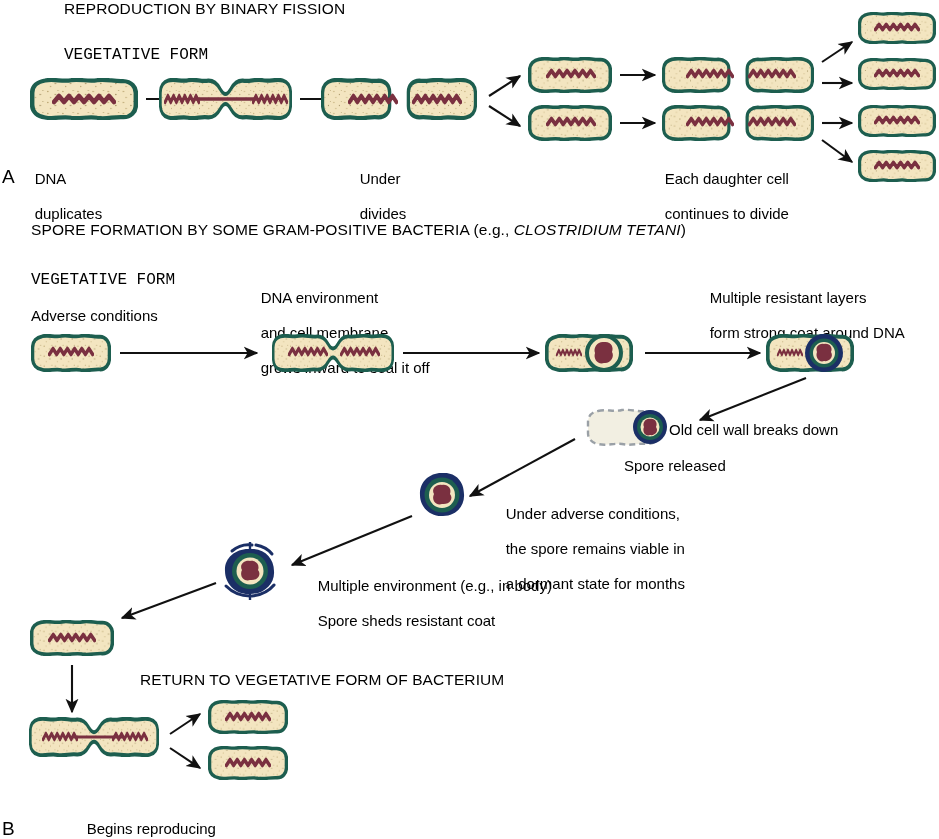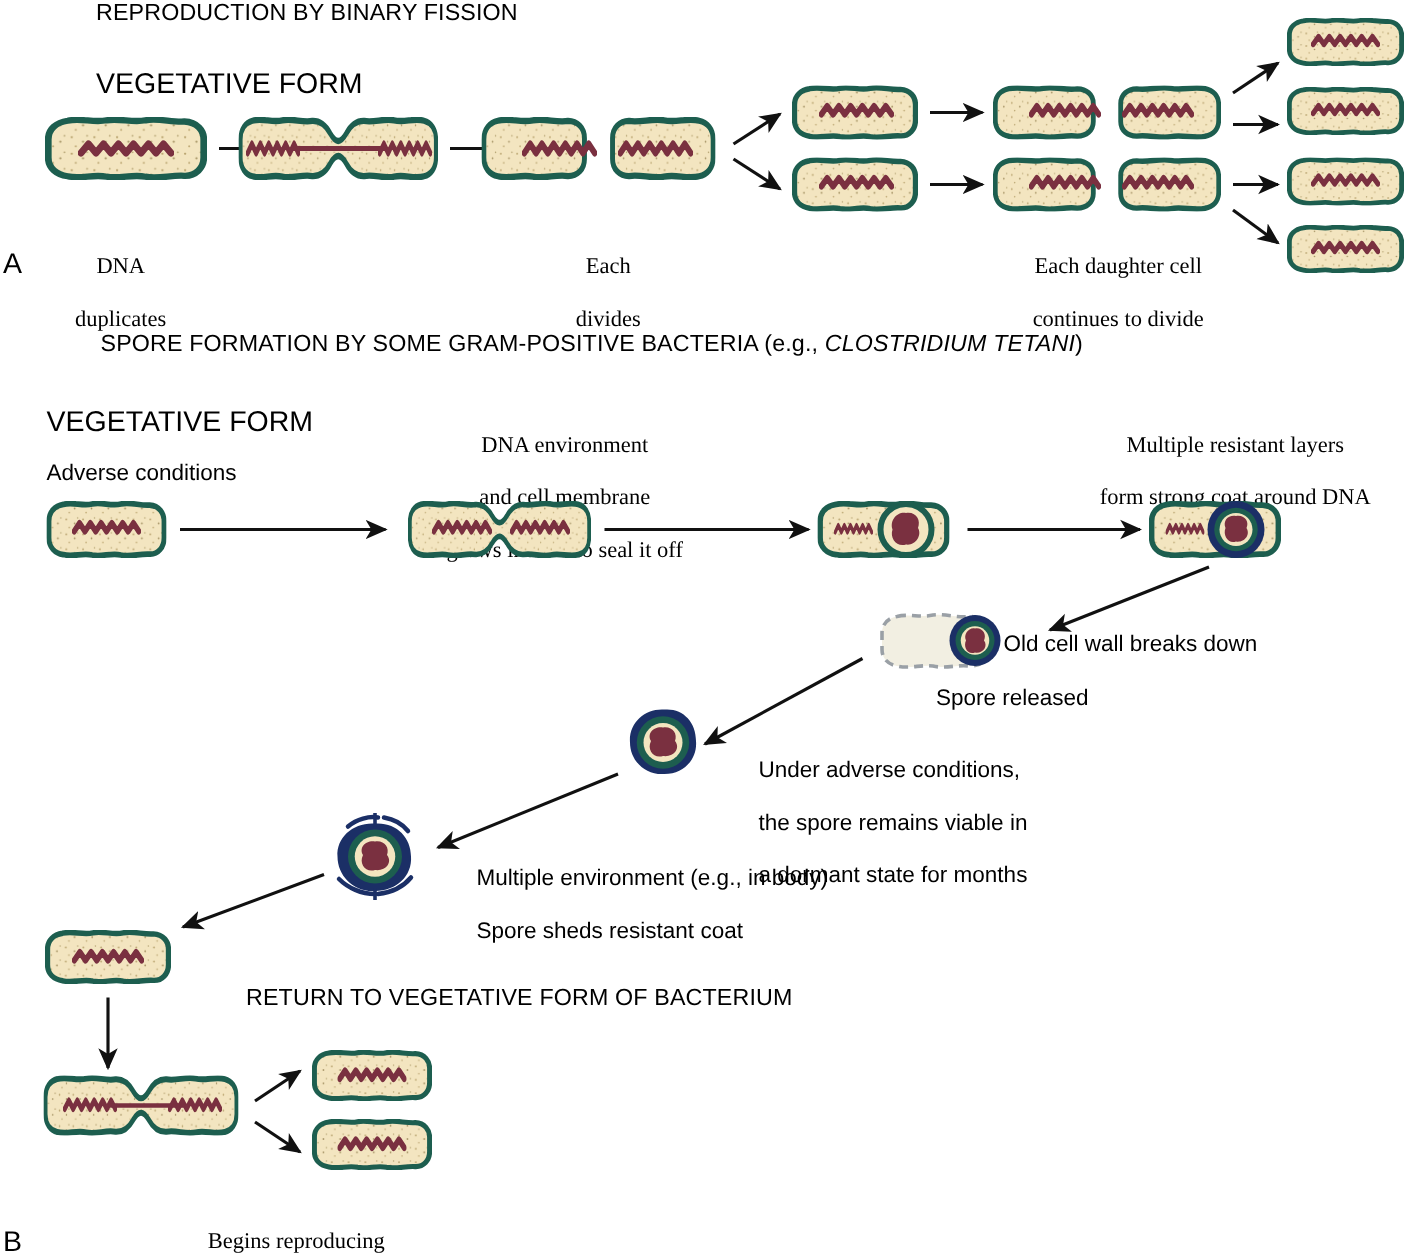--- a/index.html
+++ b/index.html
@@ -4,51 +4,51 @@
 <style>
   html,body{margin:0;padding:0;background:#ffffff;}
   body{
     width:939px;height:839px;position:relative;overflow:hidden;
     font-family:"Liberation Sans", sans-serif;
     color:#000000;
   }
   #stage{position:absolute;left:0;top:0;width:752px;height:839px;padding-left:10px;}
   .txt{position:absolute;white-space:pre;line-height:1.18;}
   .hdr{font-size:15.5px;letter-spacing:0.1px;}
-  .sub{font-size:19px;}
+  .sub{font-size:16px;font-family:Liberation Mono, monospace;}
   .cap{font-size:15px;}
   .panel-letter{font-size:19px;}
   .ital{font-style:italic;}
-  .ctr{text-align:center;font-family:Liberation Serif, serif;}
+  .ctr{}
   svg.layer{position:absolute;left:0;top:0;width:939px;height:839px;overflow:visible;}
 </style>
 </head>
 <body>
 
 <div id="stage">
 
   <div class="txt hdr" style="left:64px;top:0px;">REPRODUCTION BY BINARY FISSION</div>
   <div class="txt sub" style="left:64px;top:46px;">VEGETATIVE FORM</div>
 
   <div class="txt panel-letter" style="left:2px;top:166px;">A</div>
 
   <div class="txt cap ctr" style="left:18px;top:152px;width:110px;">
     <span>DNA</span><br>
     <span>duplicates</span>
   </div>
   <div class="txt cap ctr" style="left:343px;top:152px;width:110px;">
-    <span>Each</span><br>
+    <span>Under</span><br>
     <span>divides</span>
   </div>
   <div class="txt cap ctr" style="left:648px;top:152px;width:180px;">
     <span>Each daughter cell</span><br>
     <span>continues to divide</span>
   </div>
 
-  <div class="txt hdr" style="left:31px;top:221px;margin-left:36px;"><span>SPORE FORMATION BY SOME GRAM-POSITIVE BACTERIA (e.g., </span><span class="ital">CLOSTRIDIUM TETANI</span><span>)</span></div>
+  <div class="txt hdr" style="left:31px;top:221px;"><span>SPORE FORMATION BY SOME GRAM-POSITIVE BACTERIA (e.g., </span><span class="ital">CLOSTRIDIUM TETANI</span><span>)</span></div>
 
   <div class="txt sub" style="left:31px;top:271px;">VEGETATIVE FORM</div>
   <div class="txt cap" style="left:31px;top:307px;">Adverse conditions</div>
 
   <div class="txt cap ctr" style="left:244px;top:271px;width:250px;">
     <span>DNA environment</span><br>
     <span>and cell membrane</span><br>
     <span>grows inward to seal it off</span>
   </div>
 
@@ -64,21 +64,21 @@
     <span>Under adverse conditions,</span><br>
     <span>the spore remains viable in</span><br>
     <span>a dormant state for months</span>
   </div>
 
   <div class="txt cap" style="left:301px;top:559px;">
     <span>Multiple environment (e.g., in body)</span><br>
     <span>Spore sheds resistant coat</span>
   </div>
 
-  <div class="txt hdr" style="left:140px;top:657px;margin-left:24px;">RETURN TO VEGETATIVE FORM OF BACTERIUM</div>
+  <div class="txt hdr" style="left:140px;top:671px;">RETURN TO VEGETATIVE FORM OF BACTERIUM</div>
 
   <div class="txt panel-letter" style="left:2px;top:818px;">B</div>
 
   <div class="txt cap ctr" style="left:70px;top:802px;width:240px;">
     <span>Begins reproducing</span><br>
     
   </div>
 
   <svg class="layer" viewBox="0 0 939 839">
     <defs>

